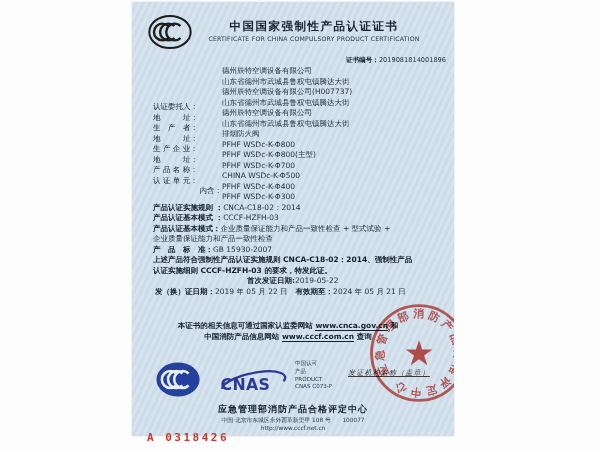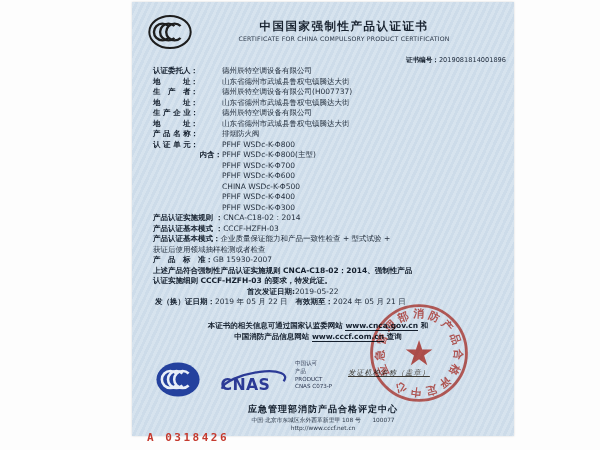--- a/index.html
+++ b/index.html
@@ -5,40 +5,40 @@
   * { margin:0; padding:0; box-sizing:border-box; }
   html,body { width:600px; height:450px; }
   body {
     position:relative;
     width:600px; height:450px;
     background:#fdfdfd;
     font-family:"DejaVu Sans","Liberation Sans",sans-serif;
     overflow:hidden;
   }
   .cert {
-    position:absolute; left:132px; top:2px; width:382px; height:434px;
+    position:absolute; left:132px; top:2px; width:322px; height:434px;
     background-color:#d2e0ec;
     background-image:repeating-linear-gradient(115deg, rgba(255,255,255,0.10) 0 3px, rgba(140,165,200,0.07) 3px 6px);
     box-shadow:0 0 2px rgba(0,0,0,0.15);
     overflow:hidden;
     color:#1f2a38;
   }
   .ccc-top { position:absolute; left:15px; top:11px; width:46px; height:38px; }
   .title {
     position:absolute; left:46px; right:4px; top:17px; text-align:center;
     font-weight:bold; font-size:11.5px; letter-spacing:1.5px; color:#18222f;
   }
   .subtitle {
     position:absolute; left:46px; right:4px; top:33px; text-align:center;
     font-size:6.2px; letter-spacing:0.2px; color:#2c3848;
   }
   .certno { position:absolute; right:8px; top:54px; font-size:6.6px; color:#243040; }
   .body { position:absolute; left:21px; top:64px; right:6px; font-size:7.5px; }
   .frow { display:flex; height:10.5px; line-height:10.5px; white-space:nowrap; }
-  .fl { width:69px; flex:0 0 69px; font-weight:bold; color:#141f2d; }
+  .fl { width:69px; flex:0 0 69px; font-weight:normal; color:#141f2d;margin-top:36px; }
   .fl.ral { text-align:right; }
   .ln { height:10.5px; line-height:10.5px; white-space:nowrap; }
   .b { font-weight:bold; color:#141f2d; }
   .first-issue { padding-left:94px; }
   .issue-line { padding-left:2px; }
   .gap { display:inline-block; width:8px; }
   .notes {
     position:absolute; left:0; right:10px; top:318px; text-align:center;
     font-size:7.5px; line-height:11px; font-weight:bold; color:#141f2d;
   }
@@ -123,39 +123,35 @@
     <div class="frow">
         <span class="fl ral">内含：</span>
         <span>PFHF WSDc-K-Φ800(主型)</span>
       </div>
     <div class="frow">
         <span class="fl"></span>
         <span>PFHF WSDc-K-Φ700</span>
       </div>
     <div class="frow">
         <span class="fl"></span>
-        <span>PFHF WSDc-K-Φ600</span>
-      </div>
-    <div class="frow">
-        <span class="fl"></span>
         <span>CHINA WSDc-K-Φ500</span>
       </div>
     <div class="frow">
         <span class="fl"></span>
         <span>PFHF WSDc-K-Φ400</span>
       </div>
     <div class="frow">
         <span class="fl"></span>
         <span>PFHF WSDc-K-Φ300</span>
       </div>
 
     <div class="ln"><span class="b">产品认证实施规则 ：</span><span>CNCA-C18-02：2014</span></div>
     <div class="ln"><span class="b">产品认证基本模式 ：</span><span>CCCF-HZFH-03</span></div>
     <div class="ln"><span class="b">产品认证基本模式：</span><span>企业质量保证能力和产品一致性检查 + 型式试验 +</span></div>
-    <div class="ln">获证后使用领域抽样检测或者检查</div>
+    <div class="ln">企业质量保证能力和产品一致性检查</div>
     <div class="ln"><span class="b">产　品　标　准：</span><span>GB 15930-2007</span></div>
 
     <div class="ln b">上述产品符合强制性产品认证实施规则 CNCA-C18-02：2014、强制性产品</div>
     <div class="ln b">认证实施细则 CCCF-HZFH-03 的要求，特发此证。</div>
 
     <div class="ln first-issue"><span class="b">首次发证日期:</span><span>2019-05-22</span></div>
     <div class="ln issue-line"><span class="b">发（换）证日期：</span><span>2019 年 05 月 22 日</span><span class="gap"></span><span class="b">有效期至：</span><span>2024 年 05 月 21 日</span></div>
   </div>
 
   <div class="notes">

